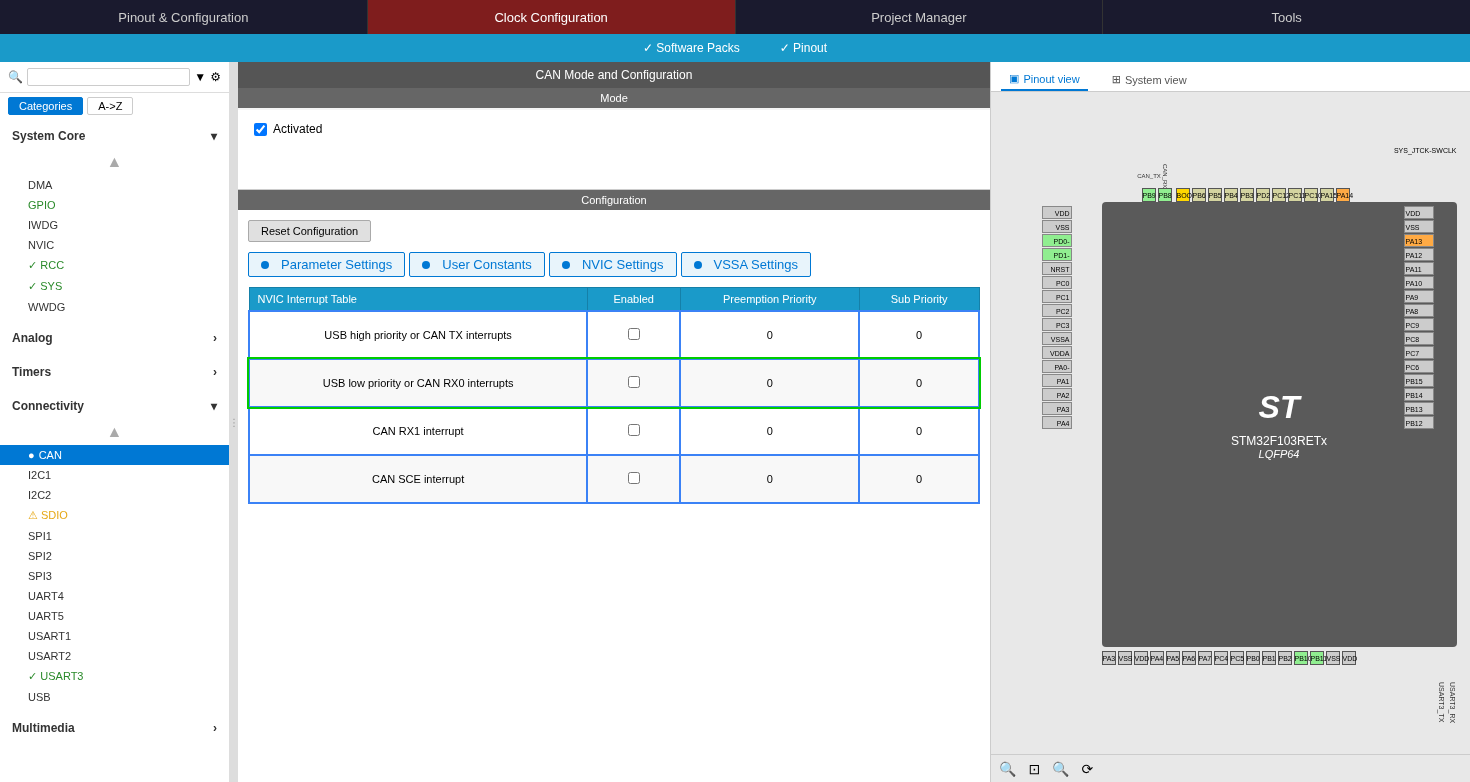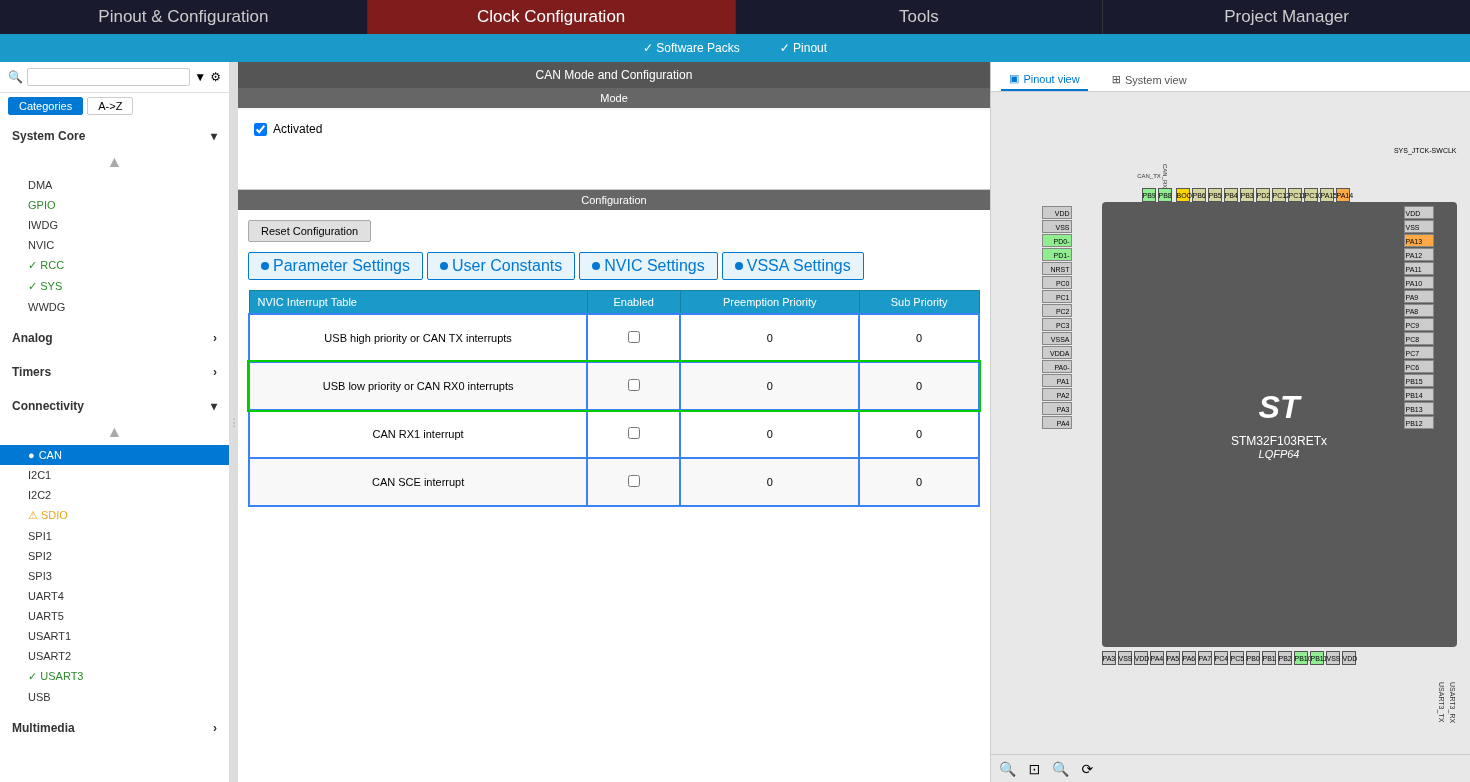--- a/index.html
+++ b/index.html
@@ -10,21 +10,21 @@
       display: flex;
       height: 34px;
       background: #1a1a2e;
     }
     .top-nav-item {
       flex: 1;
       display: flex;
       align-items: center;
       justify-content: center;
       color: #ccc;
-      font-size: 17px;
+      font-size: 13px;
       cursor: pointer;
       border-right: 1px solid #333;
     }
     .top-nav-item.active {
       background: #7f1d1d;
       color: white;
     }
     .top-nav-item:last-child { border-right: none; }
 
     
@@ -182,26 +182,26 @@
       margin-bottom: 10px;
     }
     .config-tabs {
       display: flex;
       gap: 4px;
       margin-bottom: 10px;
     }
     .config-tab {
       display: flex;
       align-items: center;
-      gap: 4px;
+      gap: 12px;
       padding: 4px 12px;
       background: #e8f4fb;
       border: 1px solid #0078d4;
       border-radius: 2px;
-      font-size: 16px;
+      font-size: 13px;
       cursor: pointer;
       color: #0078d4;
     }
     .config-tab .dot {
       width: 8px;
       height: 8px;
       border-radius: 50%;
       background: #0078d4;
     }
 
@@ -298,22 +298,22 @@
       width: 12px;
       height: 12px;
     }
   </style>
 </head>
 <body>
 
 <div class="top-nav">
   <div class="top-nav-item">Pinout &amp; Configuration</div>
   <div class="top-nav-item active">Clock Configuration</div>
+  <div class="top-nav-item">Project Manager</div>
   <div class="top-nav-item">Tools</div>
-  <div class="top-nav-item">Project Manager</div>
 </div>
 
 <div class="second-bar">
   <div class="second-bar-item">✓ Software Packs</div>
   <div class="second-bar-item">✓ Pinout</div>
 </div>
 
 <div class="main-layout">
 
   <div class="sidebar">

